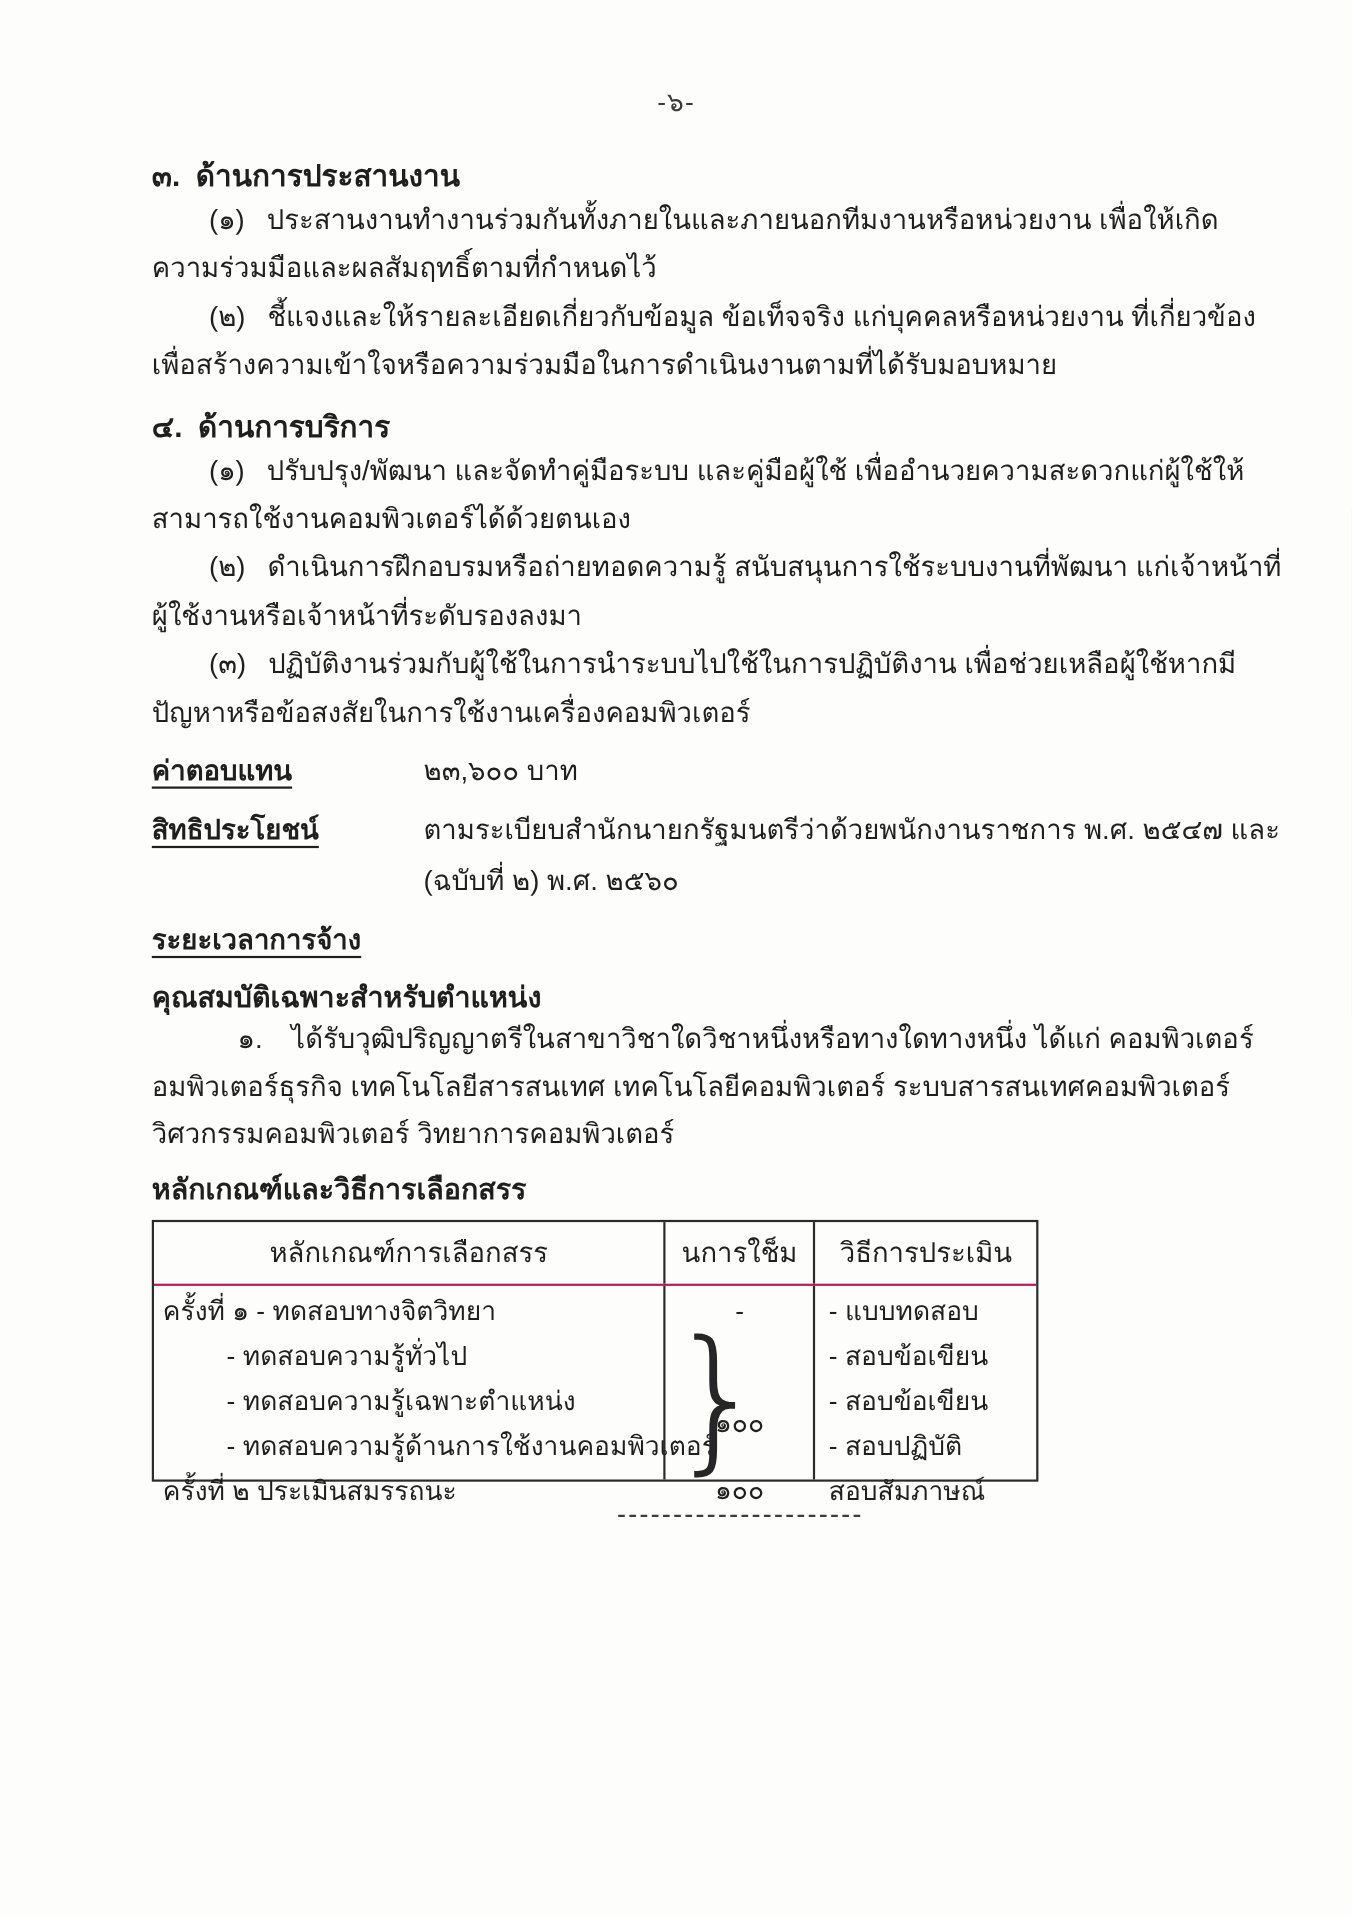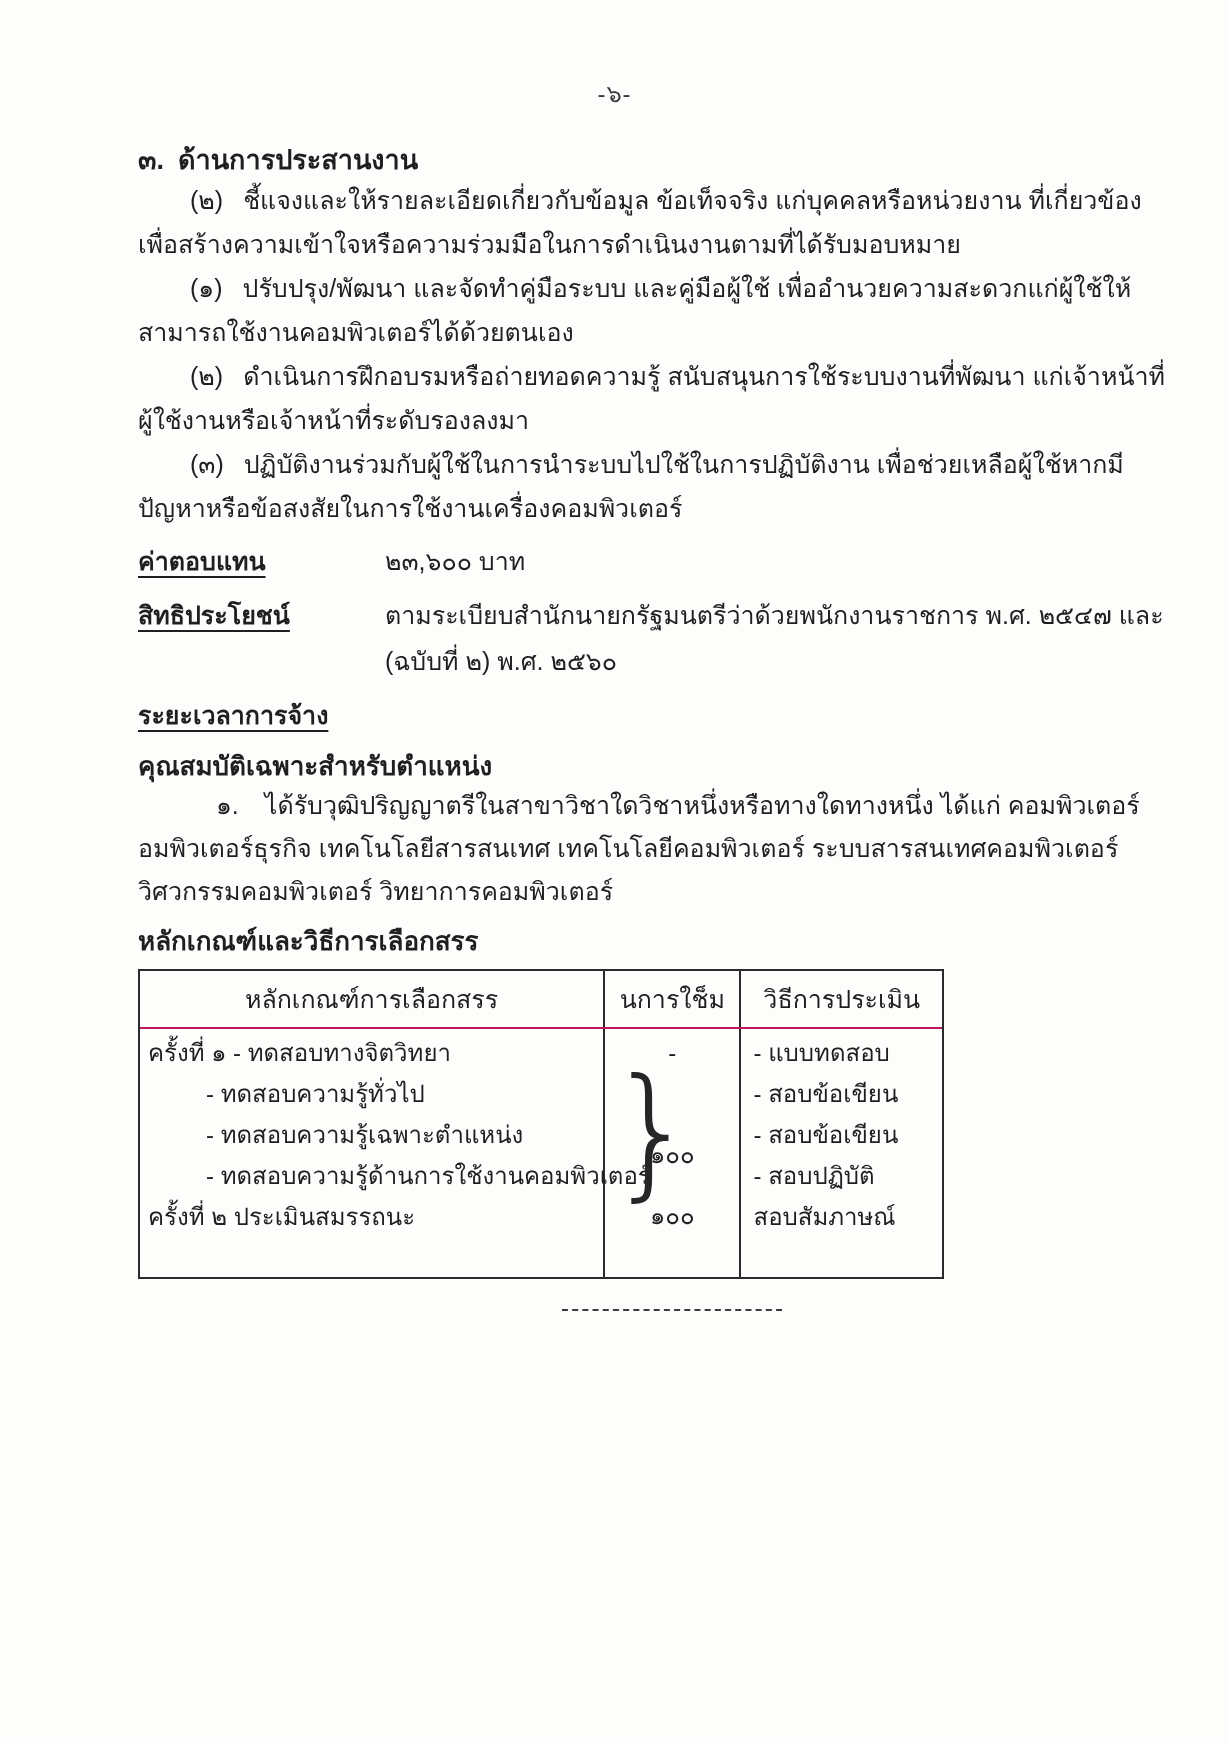--- a/index.html
+++ b/index.html
@@ -63,21 +63,21 @@
   .t-head { display:flex; border-bottom:2px solid #be185d; }
   .th {
     line-height:56px; height:56px;
     text-align:center;
     font-size:25px;
   }
   .c1 { width:58%; border-right:2px solid #2b2b2b; }
   .c2 { width:17%; border-right:2px solid #2b2b2b; }
   .c3 { width:25%; }
   .t-body { display:flex; }
-  .tc { position:relative; height:248px; padding-top:3px; }
+  .tc { position:relative; height:176px; padding-top:3px; }
   .line { line-height:41px; height:41px; white-space:nowrap; }
   .crit .line { padding-left:8px; }
   .crit .ind { padding-left:66px; }
   .meth .line { padding-left:12px; }
   .score-line { text-align:center; }
   .brace {
     position:absolute; top:40px; left:2px;
     font-size:142px; line-height:126px;
     font-weight:300; color:#262626;
     font-family:"DejaVu Sans",sans-serif;
@@ -103,23 +103,29 @@
 <div class="page">
 
   <div class="page-number">-๖-</div>
 
   <div class="content">
 
     <div class="sec-heading">
       <span class="sec-num">๓.</span><span>ด้านการประสานงาน</span>
     </div>
     <p class="para">
+      <span class="inum">(๑)</span><span>ประสานงานทำงานร่วมกันทั้งภายในและภายนอกทีมงานหรือหน่วยงาน เพื่อให้เกิดความร่วมมือและผลสัมฤทธิ์ตามที่กำหนดไว้</span>
+    </p>
+    <p class="para">
       <span class="inum">(๒)</span><span>ชี้แจงและให้รายละเอียดเกี่ยวกับข้อมูล ข้อเท็จจริง แก่บุคคลหรือหน่วยงาน ที่เกี่ยวข้อง เพื่อสร้างความเข้าใจหรือความร่วมมือในการดำเนินงานตามที่ได้รับมอบหมาย</span>
     </p>
 
+    <div class="sec-heading sec4">
+      <span class="sec-num">๔.</span><span>ด้านการบริการ</span>
+    </div>
     <p class="para">
       <span class="inum">(๑)</span><span>ปรับปรุง/พัฒนา และจัดทำคู่มือระบบ และคู่มือผู้ใช้ เพื่ออำนวยความสะดวกแก่ผู้ใช้ให้สามารถใช้งานคอมพิวเตอร์ได้ด้วยตนเอง</span>
     </p>
     <p class="para">
       <span class="inum">(๒)</span><span>ดำเนินการฝึกอบรมหรือถ่ายทอดความรู้ สนับสนุนการใช้ระบบงานที่พัฒนา แก่เจ้าหน้าที่ผู้ใช้งานหรือเจ้าหน้าที่ระดับรองลงมา</span>
     </p>
     <p class="para">
       <span class="inum">(๓)</span><span>ปฏิบัติงานร่วมกับผู้ใช้ในการนำระบบไปใช้ในการปฏิบัติงาน เพื่อช่วยเหลือผู้ใช้หากมีปัญหาหรือข้อสงสัยในการใช้งานเครื่องคอมพิวเตอร์</span>
     </p>
 

